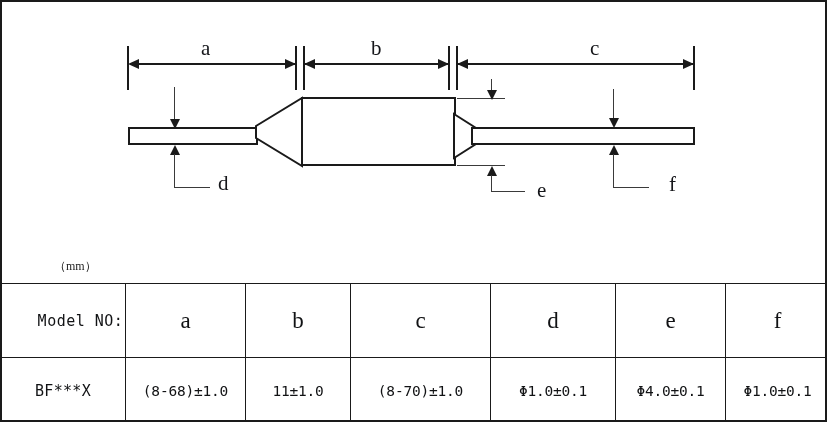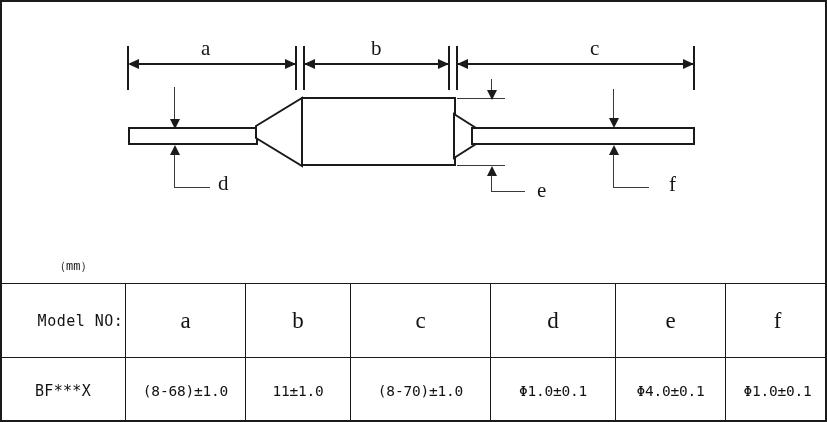--- a/index.html
+++ b/index.html
@@ -84,21 +84,21 @@
   
   .part-shape {
     position: absolute;
   }
 
   
   #units-caption {
     position: absolute;
     left: 52px;
     top: 256px;
-    font-family: Liberation Mono, monospace;
+    font-family: Liberation Serif, serif;
     font-size: 12px;
     color: #1a1a1a;
     letter-spacing: 0px;
     white-space: nowrap;
   }
 
   
   #spec-table {
     position: absolute;
     left: -2px;

